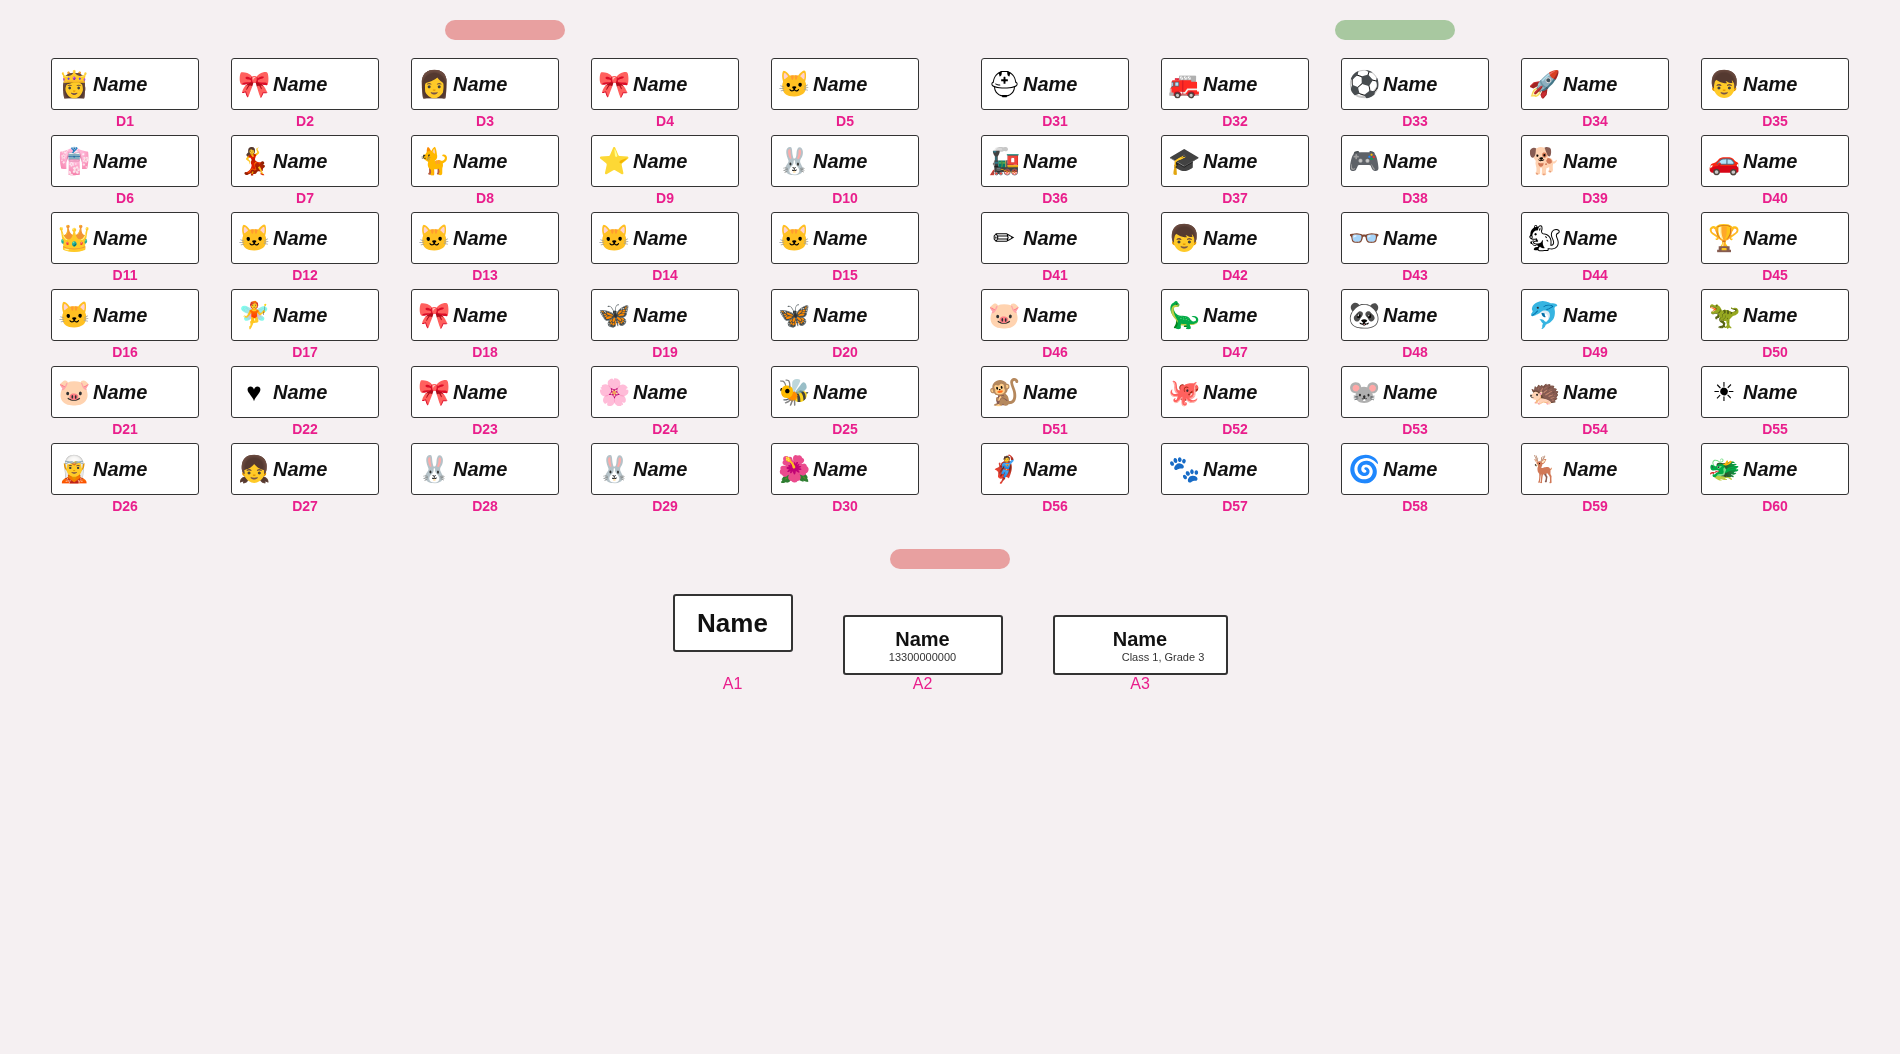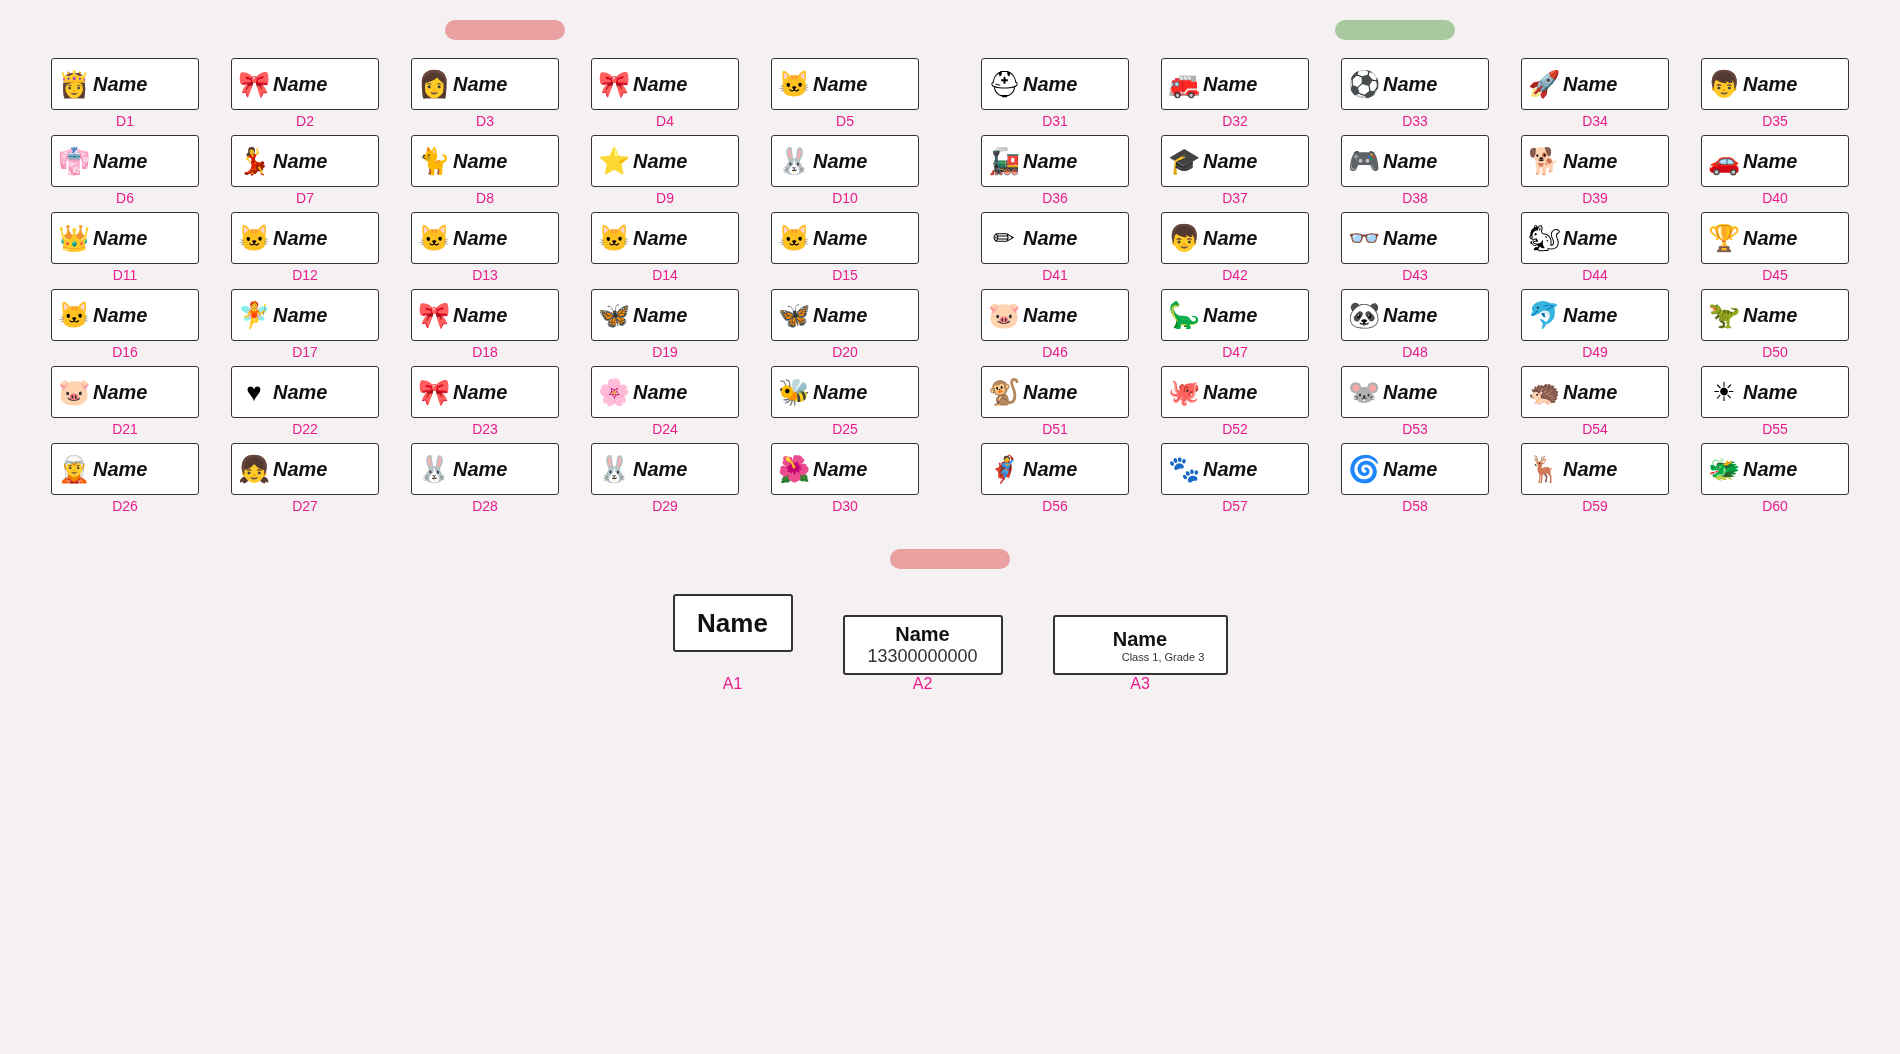--- a/index.html
+++ b/index.html
@@ -88,21 +88,21 @@
     .stamp-name {
       font-size: 20px;
       font-weight: bold;
       color: #111;
       font-style: italic;
     }
 
     .stamp-code {
       font-size: 14px;
       color: #e91e8c;
-      font-weight: normal;
+      font-weight: bold;
     }
 
     
     .patternless-section {
       margin-top: 35px;
       display: flex;
       flex-direction: column;
       align-items: center;
     }
 
@@ -136,21 +136,21 @@
       width: 120px;
       height: 58px;
     }
     .patternless-a1 .p-name { font-size: 26px; font-weight: bold; color: #111; }
 
     .patternless-a2 {
       width: 160px;
       height: 60px;
     }
     .patternless-a2 .p-name { font-size: 20px; font-weight: bold; color: #111; }
-    .patternless-a2 .p-sub { font-size: 18px; color: #333; }
+    .patternless-a2 .p-sub { font-size: 11px; color: #333; }
 
     .patternless-a3 {
       width: 175px;
       height: 60px;
     }
     .patternless-a3 .p-name { font-size: 20px; font-weight: bold; color: #111; }
     .patternless-a3 .p-sub { font-size: 11px; color: #333; padding-left: 46px; }
     .pat-label {
       text-align: center;
       font-size: 16px;

